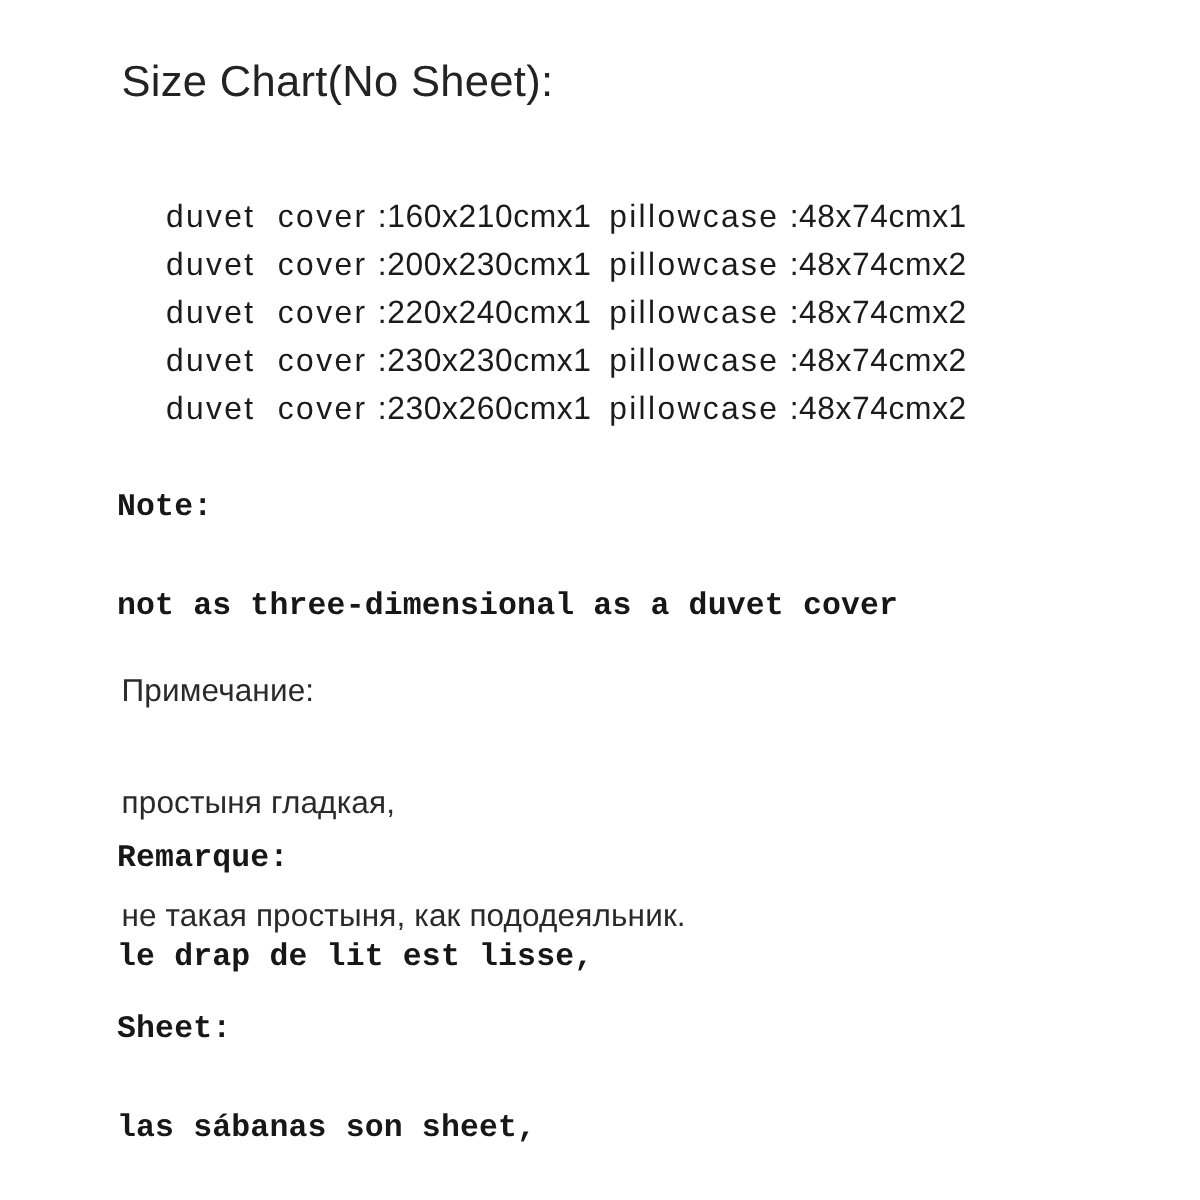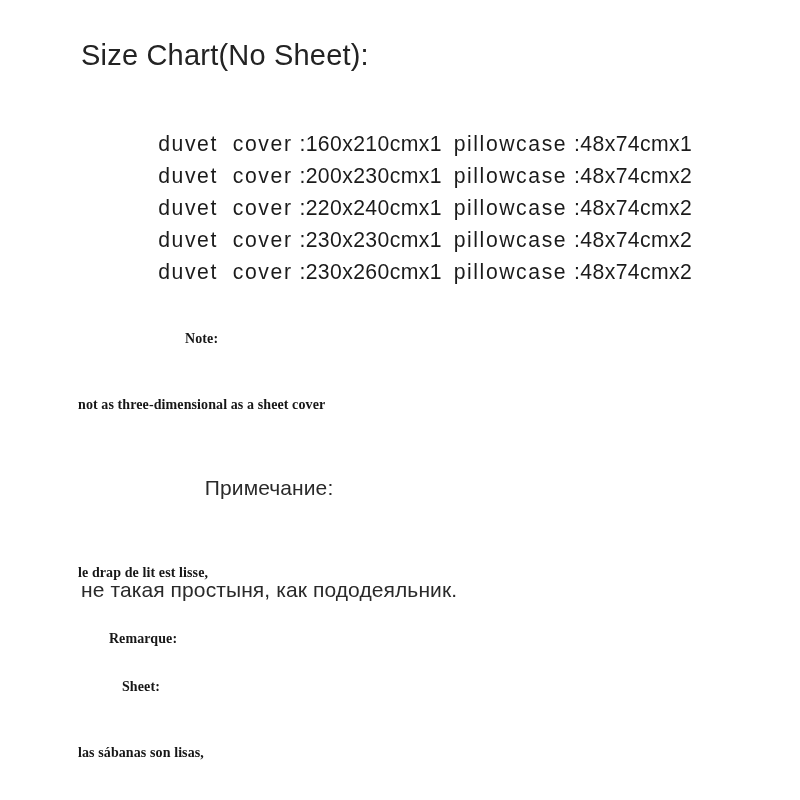--- a/index.html
+++ b/index.html
@@ -17,21 +17,20 @@
     color: #1a1a1a;
     -webkit-font-smoothing: antialiased;
   }
 
   #page {
     position: absolute;
     left: 0; top: 0;
     width: 800px;
     height: 800px;
     background: #ffffff;
-    text-align: center;
   }
 
   
   .title {
     position: absolute;
     left: 81px;
     top: 38px;
     font-family: "Liberation Sans", sans-serif;
     font-size: 29px;
     font-weight: 400;
@@ -66,43 +65,43 @@
   .size-row .val {
     letter-spacing: 0.4px;
   }
   .size-row .gap-sm { display: inline-block; width: 7px; }
   .size-row .gap-md { display: inline-block; width: 12px; }
 
   
   .note-block {
     position: absolute;
     left: 78px;
-    font-family: Liberation Serif, serif;
+    font-family: Liberation Mono, monospace;
     font-weight: 700;
-    font-size: 14px;
+    font-size: 21px;
     line-height: 22px;
     color: #171717;
     white-space: pre;
     letter-spacing: 0.1px;
   }
   .note-block .ln { display: block; }
 
   
   .note-block-sans {
     position: absolute;
     left: 81px;
     font-family: "Liberation Sans", sans-serif;
     font-weight: 400;
     font-size: 21px;
     line-height: 25px;
     color: #2a2a2a;
     white-space: pre;
     letter-spacing: 0.1px;
   }
-  .note-block-sans .ln { display: block; margin-top: 27px; }
+  .note-block-sans .ln { display: block; }
 
   #block-en { top: 284px; }
   #block-ru { top: 398px; }
   #block-fr { top: 518px; }
   #block-es { top: 632px; }
 </style>
 </head>
 <body>
 
 <div id="page">
@@ -128,32 +127,33 @@
     </div>
 
     <div class="size-row">
       <span class="lbl">duvet  cover</span><span class="gap-sm"></span><span class="val">:230x260cmx1</span><span class="gap-md"></span><span class="lbl">pillowcase</span><span class="gap-sm"></span><span class="val">:48x74cmx2</span>
     </div>
 
   </div>
 
   <div class="note-block" id="block-en">
     <span class="ln">Note:</span>
-    <span class="ln">not as three-dimensional as a sheet cover</span>
+    <span class="ln">not as three-dimensional as a duvet cover</span>
   </div>
 
   <div class="note-block-sans" id="block-ru">
     <span class="ln">Примечание:</span>
+    <span class="ln">простыня гладкая,</span>
     <span class="ln">не такая простыня, как пододеяльник.</span>
   </div>
 
   <div class="note-block" id="block-fr">
+    <span class="ln">Remarque:</span>
     <span class="ln">le drap de lit est lisse,</span>
-    <span class="ln">Remarque:</span>
   </div>
 
   <div class="note-block" id="block-es">
     <span class="ln">Sheet:</span>
-    <span class="ln">las sábanas son lisas,</span>
+    <span class="ln">las sábanas son sheet,</span>
     
   </div>
 
 </div>
 
 </body></html>

